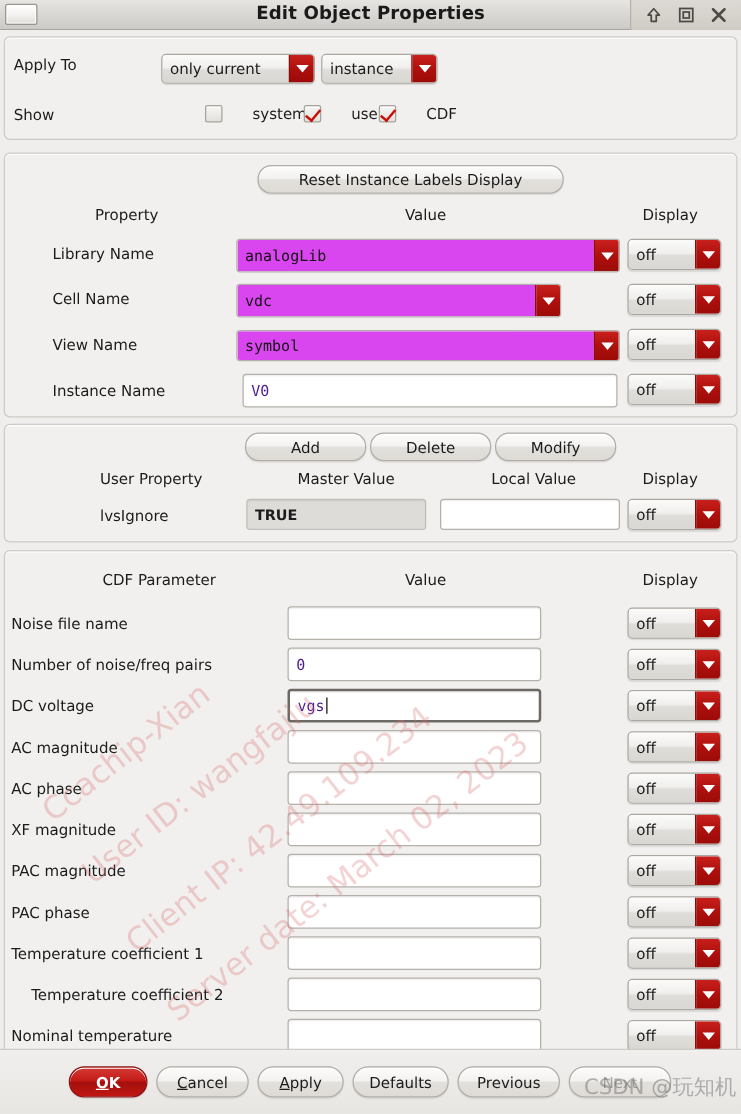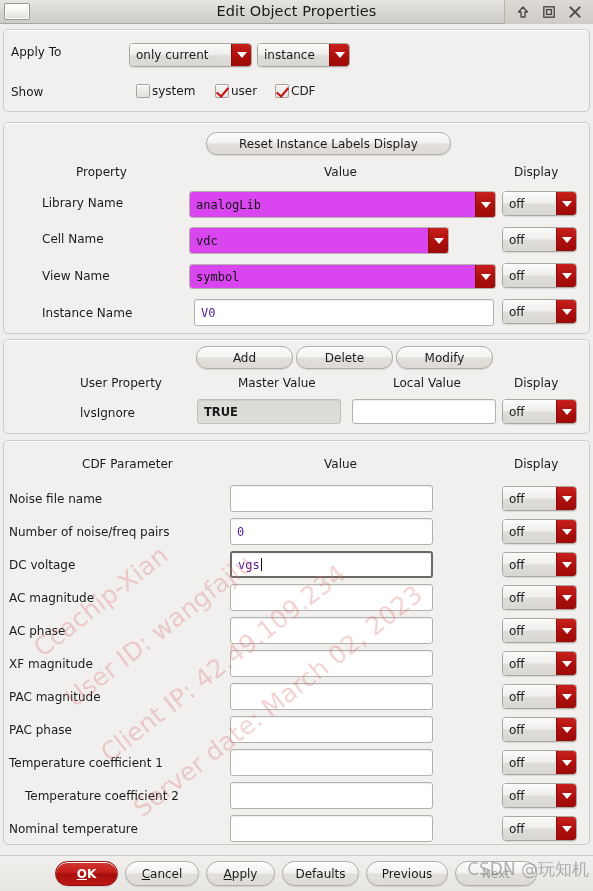--- a/index.html
+++ b/index.html
@@ -25,21 +25,21 @@
   .win-menu-btn {
     width: 26px; height: 17px; margin-left: 4px;
     border: 1px solid #9a9792;
     border-radius: 2px;
     background: linear-gradient(to bottom, #ffffff 0%, #f2f1ef 55%, #dedcd8 100%);
     box-shadow: inset 0 0 0 1px #fdfdfd;
   }
   .title-text {
     position: absolute; left: 0; right: 0; top: 0;
     line-height: 23px; text-align: center;
-    font-weight: normal; font-size: 14.5px; color: #1a1a1a;
+    font-weight: bold; font-size: 14.5px; color: #1a1a1a;
     letter-spacing: .1px;
   }
   .win-ctrl-group {
     position: absolute; right: 0; top: 0; height: 24px;
     display: flex; align-items: center;
     background: linear-gradient(to bottom,#ddd9d4 0%,#cfcbc5 100%);
     border-left: 1px solid #b5b1ab;
     padding: 0 5px;
   }
   .win-ctrl { width: 26px; height: 24px; display: flex; align-items: center; justify-content: center; }
@@ -138,38 +138,38 @@
     background: linear-gradient(to bottom,#c9201c 0%,#ad100d 52%,#9c0b08 100%);
     border-left:1px solid #8d0c09;
   }
   .optmenu .om-arrow::after{
     content:""; width:0;height:0;
     border-left:5px solid transparent;border-right:5px solid transparent;
     border-top:6px solid #ffffff;
   }
 
   
-  .cbwrap { display:flex; align-items:center; gap:2px; }
+  .cbwrap { display:flex; align-items:center; gap:24px;margin-left:28px; }
   .cbox {
     width:14px;height:14px;border:1px solid #a6a29c;border-radius:2px;
     background: linear-gradient(to bottom,#f6f5f3,#e3e1dd);
     box-shadow: inset 0 1px 0 #fff;
     position:relative;
   }
   .cbox.checked::after{
     content:"";
     position:absolute; left:3px; top:0px;
     width:5px;height:10px;
     border:solid #c4100c; border-width:0 2.5px 2.5px 0;
     transform: rotate(40deg);
   }
 
   
   .bottombar {
-    position:absolute; left:0; right:0; bottom:0; height:36px;
+    position:absolute; left:0; right:0; bottom:0; height:52px;
     background: linear-gradient(to bottom,#f0efed 0%,#e8e6e3 100%);
     border-top:1px solid #cecbc6;
     display:flex; align-items:center; gap:7px; padding-left:55px;
   }
   .bottombar .btn { height:25px; padding:0 14px; border-radius:13px; }
 
   
   .wm {
     position:absolute; inset:0; pointer-events:none; overflow:hidden;
   }

